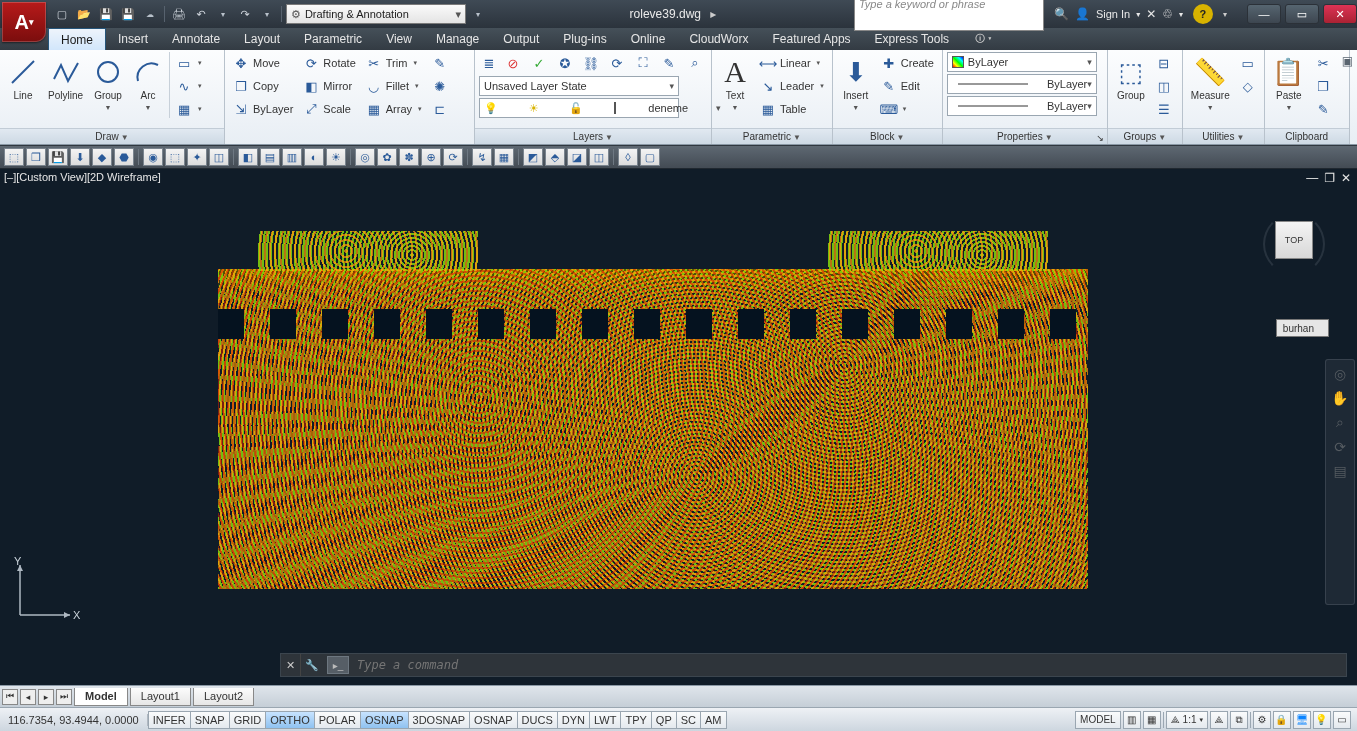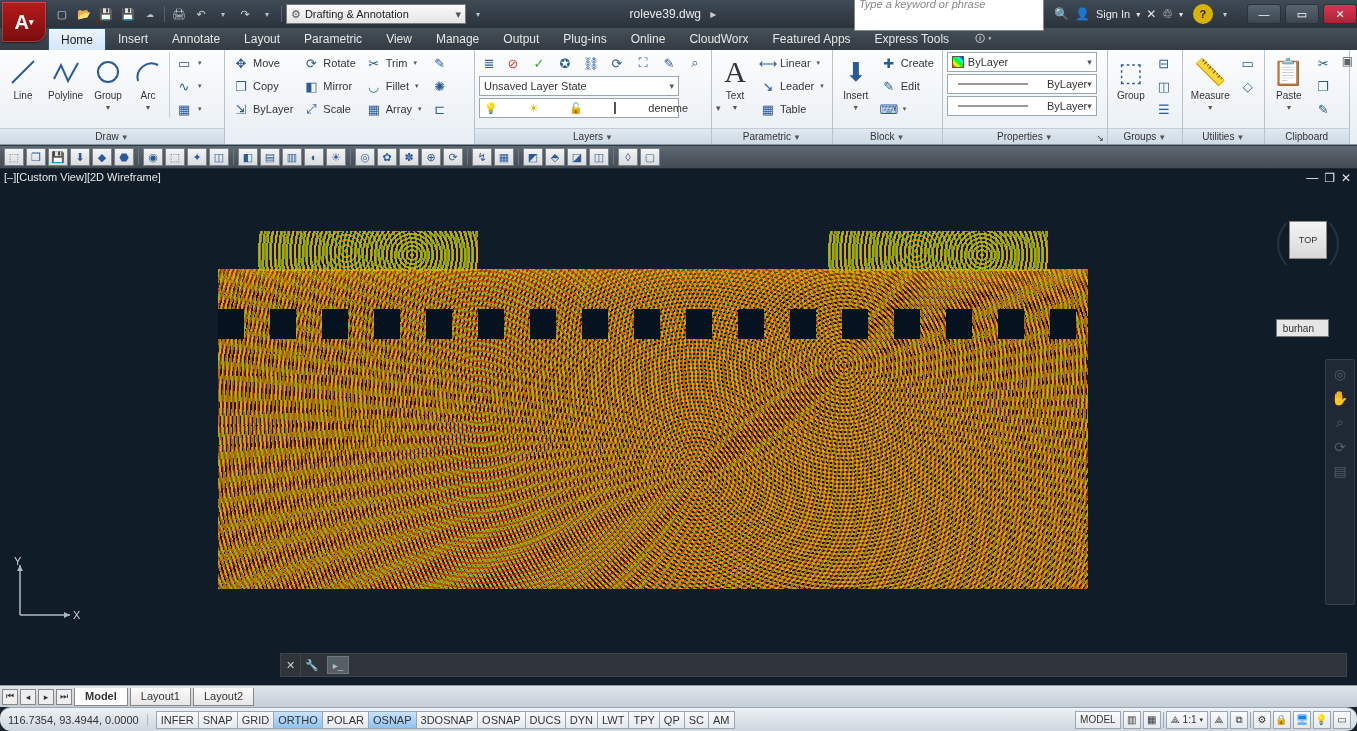--- a/index.html
+++ b/index.html
@@ -68,21 +68,21 @@
 #viewport{position:absolute;left:0;top:169px;right:0;bottom:46px;background:#101c28;}
 #view-controls{position:absolute;left:4px;top:2px;color:#e6e6e6;font-size:11px;}
 #view-winbtns{position:absolute;right:6px;top:2px;color:#e6e6e6;display:flex;gap:6px;font-size:12px;}
 #ucs{position:absolute;left:10px;bottom:60px;color:#9aa6b1;}
 #cmdline{position:absolute;left:280px;right:10px;bottom:8px;height:24px;background:rgba(50,55,60,.9);border:1px solid #3b454e;display:flex;align-items:center;}
 #cmdline .cmd-close{width:20px;height:100%;display:flex;align-items:center;justify-content:center;color:#ccc;border-right:1px solid #444;}
 #cmdline .cmd-wrench{width:22px;display:flex;align-items:center;justify-content:center;color:#999;}
 #cmdline .cmd-arrow{width:22px;height:18px;background:#565e66;border:1px solid #6d7780;margin:0 4px;display:flex;align-items:center;justify-content:center;color:#bbb;font-size:10px;}
 #cmdline input{flex:1;background:transparent;border:none;color:#8a949e;font-family:Consolas,monospace;font-size:12px;font-style:italic;padding-left:4px;outline:none;}
 
-.viewcube{position:absolute;right:24px;top:50px;width:50px;height:50px;}
+.viewcube{position:absolute;right:38px;top:50px;width:50px;height:50px;}
 .viewcube .cube{width:38px;height:38px;background:linear-gradient(#f4f4f4,#d8d8d8);border:1px solid #888;display:flex;align-items:center;justify-content:center;font-size:9px;color:#333;margin:auto;position:relative;top:2px;}
 .viewcube .ring{position:absolute;inset:-6px;border:2px solid #4a5560;border-radius:50%;border-top-color:transparent;border-bottom-color:transparent;opacity:.4;}
 .layerstate{position:absolute;right:28px;top:150px;height:18px;background:#e6e6e6;border:1px solid #777;padding:0 14px 0 6px;font-size:10px;color:#333;display:flex;align-items:center;}
 .layerstate::after{content:"";position:absolute;right:-6px;top:2px;border:7px solid transparent;border-left-color:#e6e6e6;}
 
 #navbar{position:absolute;right:2px;top:190px;width:30px;bottom:80px;background:rgba(200,210,218,.08);border:1px solid rgba(200,210,218,.15);border-radius:3px;display:flex;flex-direction:column;align-items:center;gap:8px;padding-top:6px;color:#555b61;font-size:14px;}
 
 
 #pointcloud{
   position:absolute; left:218px; top:100px; width:870px; height:320px;
@@ -105,23 +105,23 @@
     repeating-radial-gradient(circle at 70% 60%, rgba(140,220,20,.8) 0 2px, transparent 2px 4px);
 }
 
 
 #layouttabs{position:absolute;left:0;right:0;bottom:24px;height:22px;background:linear-gradient(#dfe5eb,#c5ced7);display:flex;align-items:center;border-top:1px solid #8a98a5;}
 .lt-nav{width:16px;height:16px;border:1px solid #888;background:#eee;display:flex;align-items:center;justify-content:center;font-size:9px;margin-left:2px;cursor:pointer;}
 .lt-tab{height:18px;padding:0 10px;border:1px solid #888;background:linear-gradient(#fcfcfc,#e6e6e6);margin-left:2px;border-top:none;font-size:11px;display:flex;align-items:center;cursor:pointer;}
 .lt-tab.active{background:#fff;font-weight:bold;}
 
 
-#statusbar{position:absolute;left:0;right:0;bottom:0;height:24px;background:linear-gradient(#eef1f5,#cdd6df);display:flex;align-items:center;font-size:11px;border-top:1px solid #9aa6b1;border-radius:11px;}
+#statusbar{position:absolute;left:0;right:0;bottom:0;height:24px;background:linear-gradient(#eef1f5,#cdd6df);display:flex;align-items:center;font-size:11px;border-top:1px solid #9aa6b1;}
 #coords{padding:0 8px;border-right:1px solid #b0b8c1;white-space:nowrap;}
-.status-toggles{display:flex;margin-left:8px;}
+.status-toggles{display:flex;}
 .st-tg{height:18px;padding:0 4px;border:1px solid #9aa6b1;background:linear-gradient(#fafbfc,#e4e9ee);display:flex;align-items:center;cursor:pointer;margin-right:-1px;}
 .st-tg.on{background:linear-gradient(#c7e3ff,#8fc2f0);}
 .status-right{margin-left:auto;display:flex;align-items:center;gap:2px;padding-right:6px;}
 .sr-btn{height:18px;padding:0 4px;border:1px solid #9aa6b1;background:linear-gradient(#fafbfc,#e4e9ee);display:flex;align-items:center;gap:3px;cursor:pointer;font-size:10px;}
 .sr-btn .dd{font-size:7px;}
 .sr-icon{width:18px;display:flex;align-items:center;justify-content:center;}
 </style>
 </head>
 <body>
 
@@ -567,20 +567,21 @@
     <polygon points="60,60 54,57 54,63" fill="#aeb8c2"></polygon>
     <polygon points="10,10 7,16 13,16" fill="#aeb8c2"></polygon>
     <text x="63" y="64" fill="#c9d2da" font-size="11">X</text>
     <text x="4" y="10" fill="#c9d2da" font-size="11">Y</text>
   </svg>
 
   <div id="cmdline">
     <div class="cmd-close">✕</div>
     <div class="cmd-wrench">🔧</div>
     <div class="cmd-arrow">▸_</div>
+    <input placeholder="Type a command" style="">
   </div>
 </div>
 
 <div id="layouttabs">
   <div class="lt-nav">⏮</div>
   <div class="lt-nav">◂</div>
   <div class="lt-nav">▸</div>
   <div class="lt-nav">⏭</div>
   <div id="lt-tabs-host" style="display: flex;">
       <div class="lt-tab active">Model</div>

